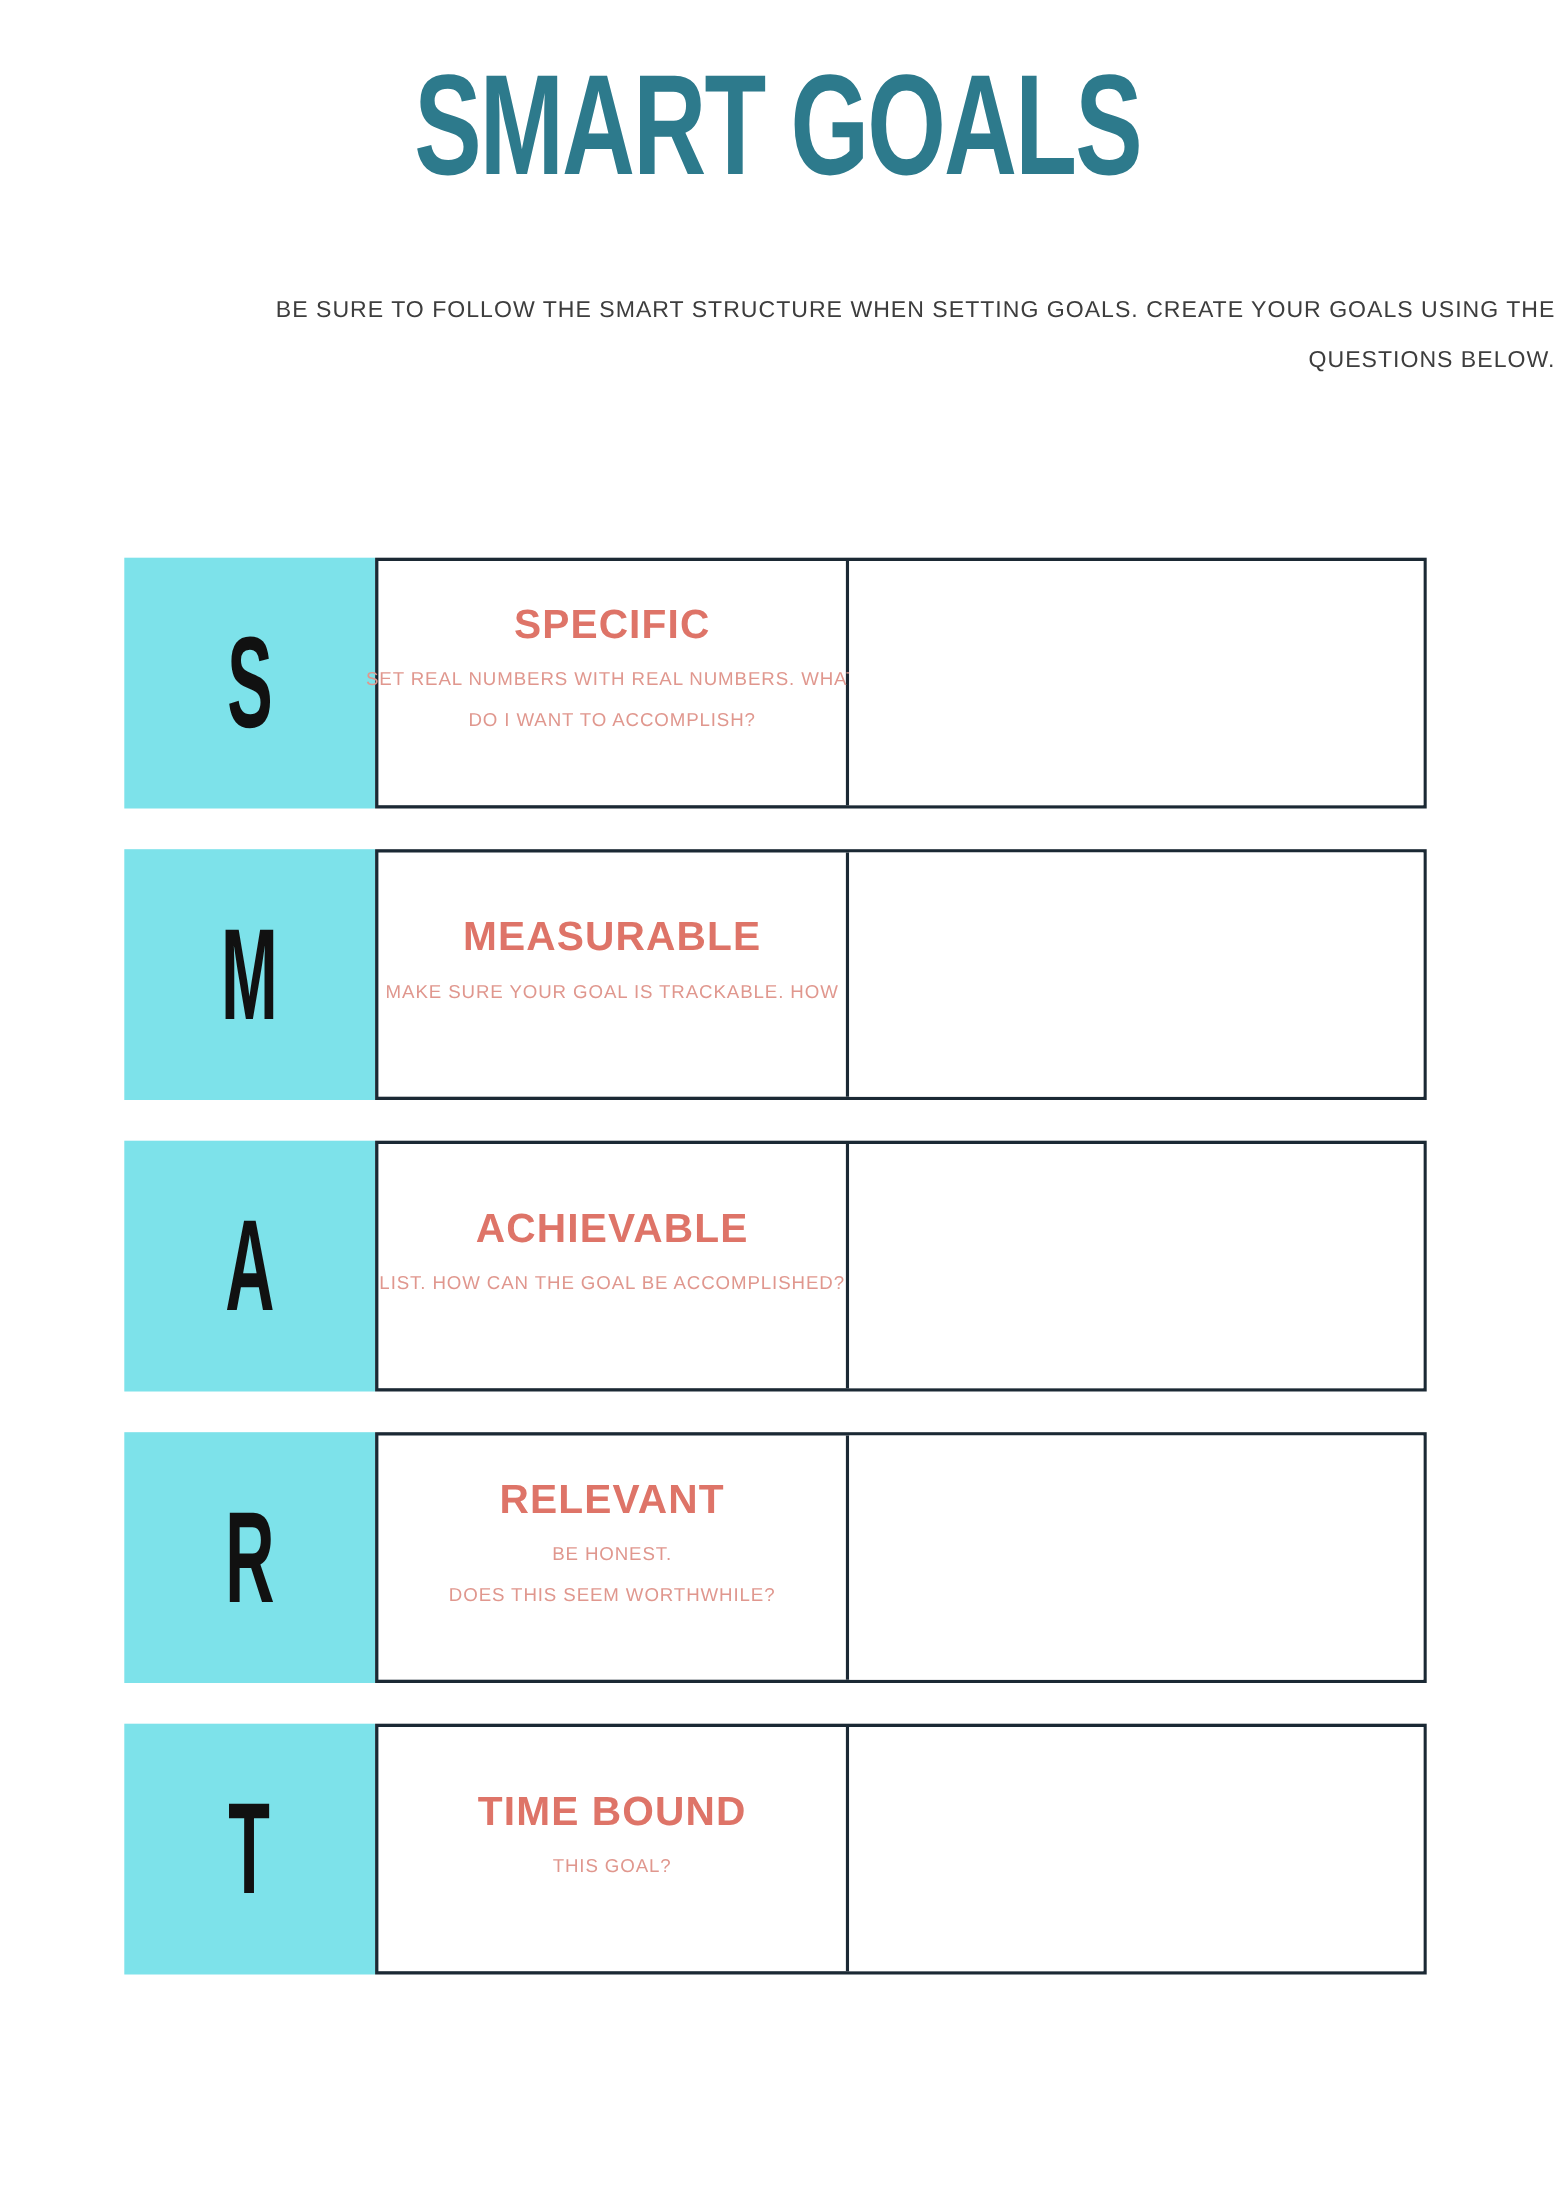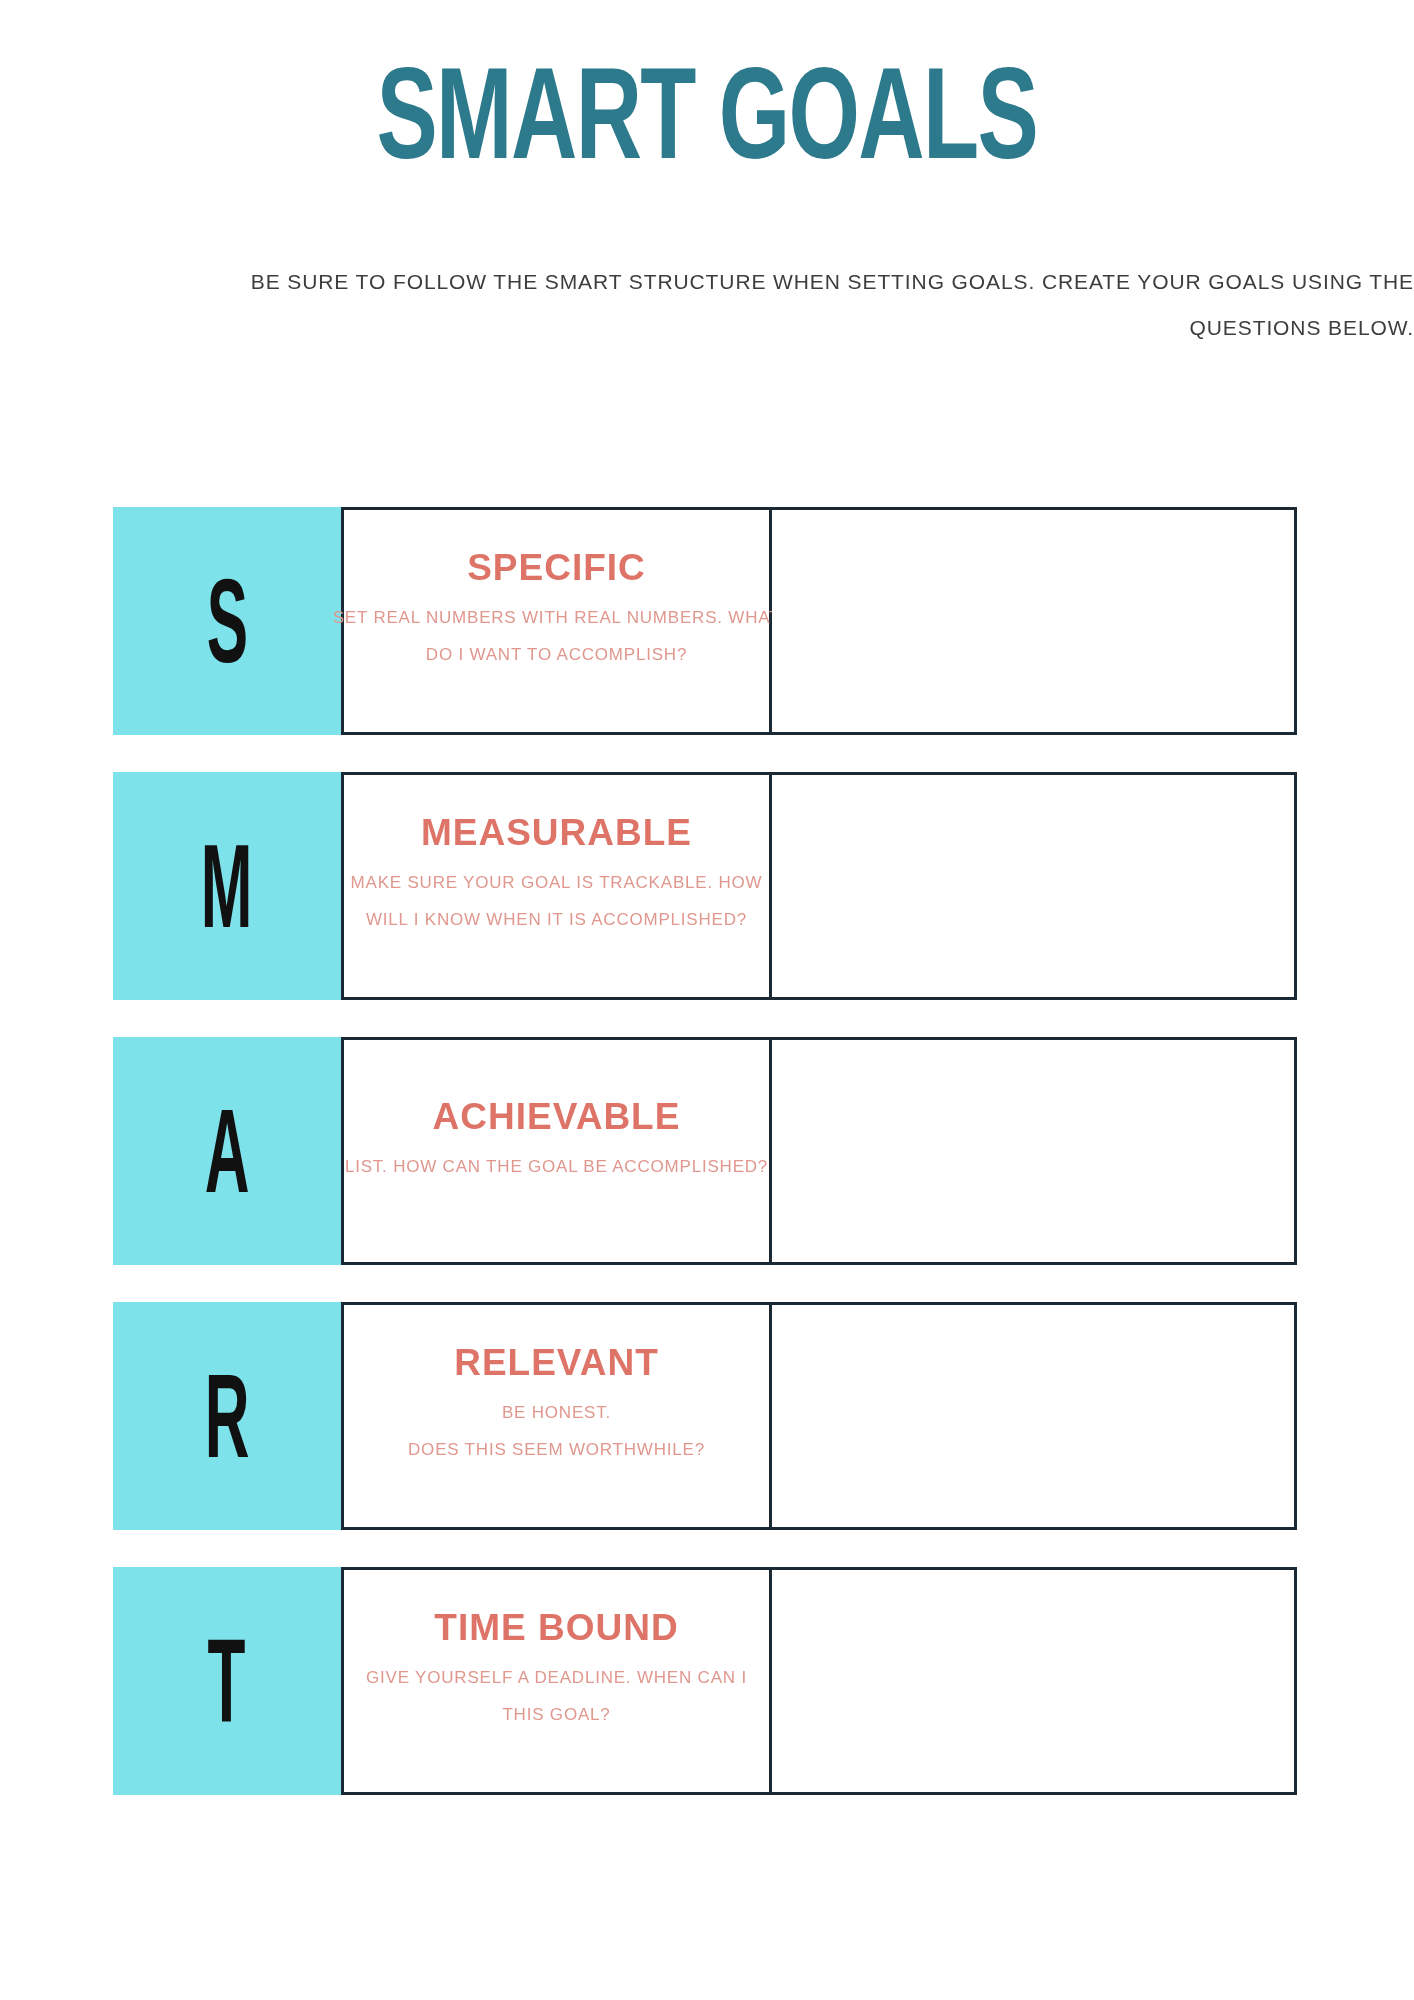--- a/index.html
+++ b/index.html
@@ -148,21 +148,20 @@
 
     <div class="smart-row">
       <div class="letter-cell">
         <span class="row-letter">M</span>
       </div>
       <div class="row-card">
         <div class="label-cell">
           <div class="category-heading">MEASURABLE</div>
           <div class="category-desc">
             <div class="desc-line">MAKE SURE YOUR GOAL IS TRACKABLE. HOW</div>
-            <div class="desc-line">WILL I KNOW WHEN IT IS ACCOMPLISHED?</div>
           </div>
         </div>
         <div class="answer-cell"></div>
       </div>
     </div>
 
     <div class="smart-row">
       <div class="letter-cell">
         <span class="row-letter">A</span>
       </div>
@@ -194,21 +193,20 @@
     </div>
 
     <div class="smart-row">
       <div class="letter-cell">
         <span class="row-letter">T</span>
       </div>
       <div class="row-card">
         <div class="label-cell">
           <div class="category-heading">TIME BOUND</div>
           <div class="category-desc">
-            <div class="desc-line">GIVE YOURSELF A DEADLINE. WHEN CAN I</div>
             <div class="desc-line">THIS GOAL?</div>
           </div>
         </div>
         <div class="answer-cell"></div>
       </div>
     </div>
 
   </div>
 </div>
 

